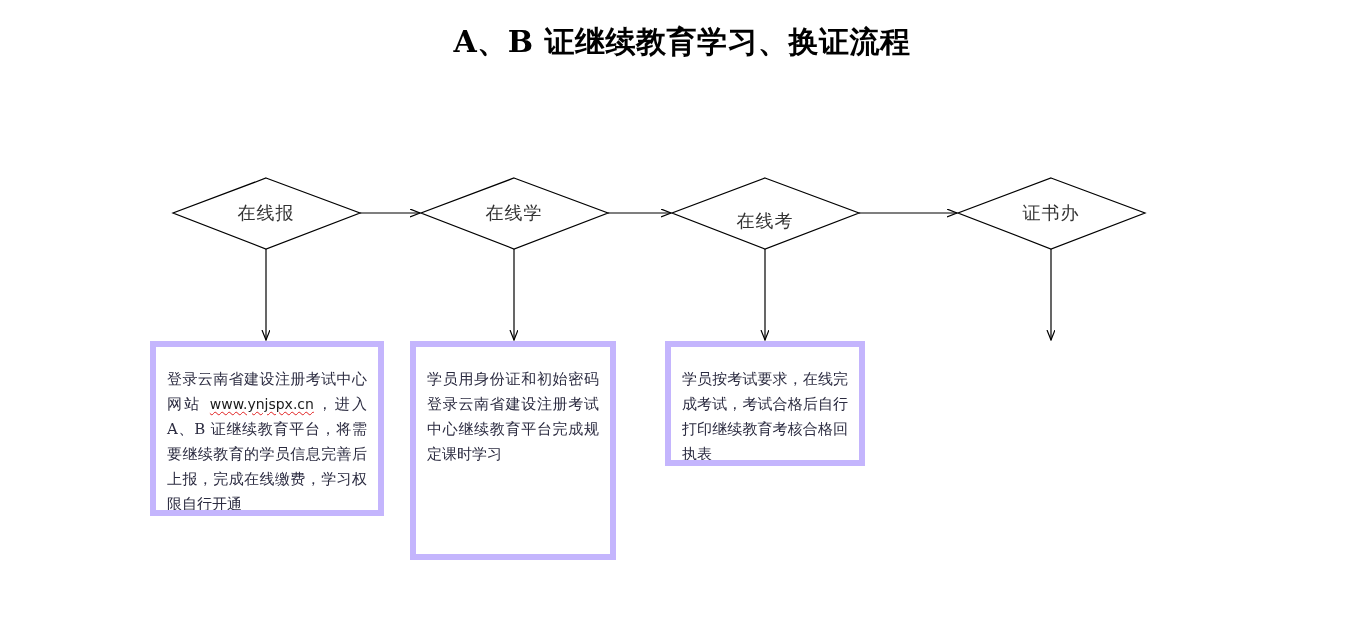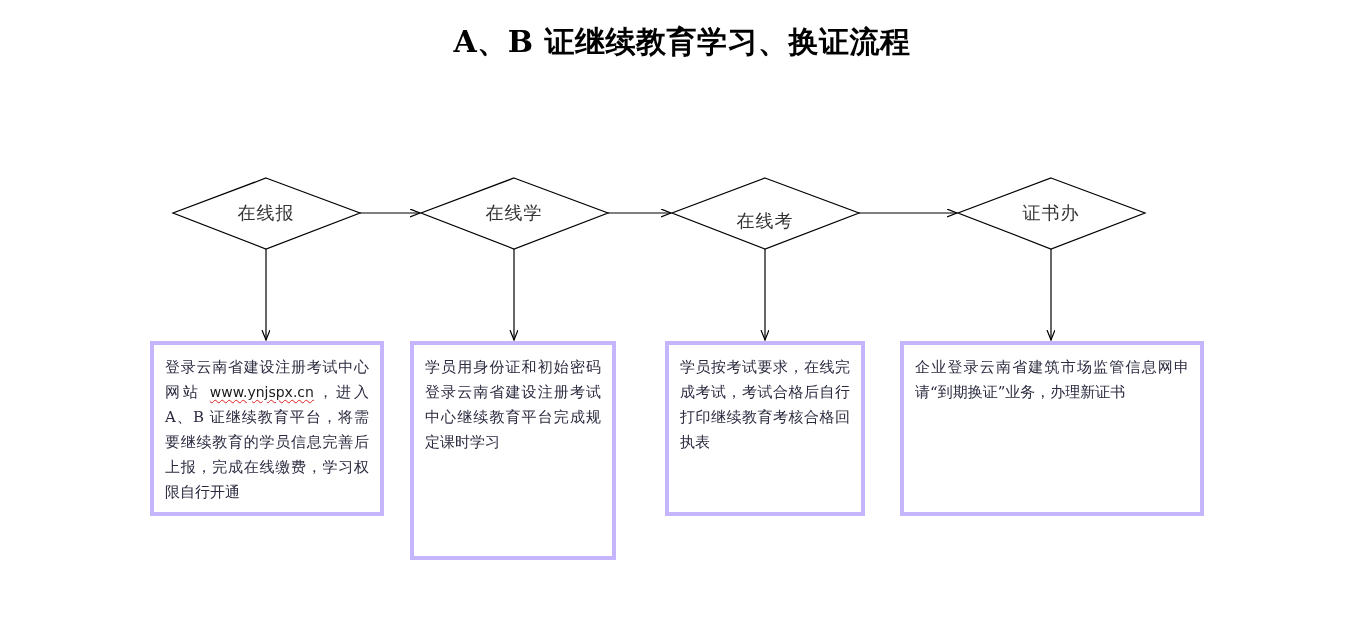--- a/index.html
+++ b/index.html
@@ -56,23 +56,23 @@
     color: #333333;
     white-space: nowrap;
     transform: translate(-50%, -50%);
     letter-spacing: 1px;
   }
 
   
   .textbox {
     position: absolute;
     box-sizing: border-box;
-    border: 4px solid #c4b5fd;
+    border: 6px solid #c4b5fd;
     background: #ffffff;
-    padding: 10px 11px 6px 11px;
+    padding: 20px 11px 6px 11px;
     font-family: "DejaVu Serif", "Liberation Serif", serif;
     font-size: 15px;
     line-height: 25px;
     color: #2b2b40;
     text-align: justify;
     text-justify: inter-ideograph;
     overflow: hidden;
   }
   .textbox .body {
     display: block;
@@ -128,21 +128,18 @@
   <div class="diamond-label" style="left:1051px; top:209px;">证书办</div>
 
   <div class="textbox" style="left:150px; top:337px; width:234px; height:175px;">
     <span class="body"><span>登录云南省建设注册考试中心网站 </span><span class="url-spell">www.ynjspx.cn</span><span>，进入 A、B 证继续教育平台，将需要继续教育的学员信息完善后上报，完成在线缴费，学习权限自行开通</span></span>
   </div>
 
   <div class="textbox" style="left:410px; top:337px; width:206px; height:219px;">
     <span class="body">学员用身份证和初始密码登录云南省建设注册考试中心继续教育平台完成规定课时学习</span>
   </div>
 
-  <div class="textbox" style="left:665px; top:337px; width:200px; height:175px;">
+  <div class="textbox" style="left:665px; top:337px; width:200px; height:125px;">
     <span class="body">学员按考试要求，在线完成考试，考试合格后自行打印继续教育考核合格回执表</span>
   </div>
 
-  <div class="textbox" style="left:900px; top:337px; width:304px; height:175px;">
-    <span class="body">企业登录云南省建筑市场监管信息网申请“到期换证”业务，办理新证书</span>
-  </div>
 
 </div>
 
 </body></html>

